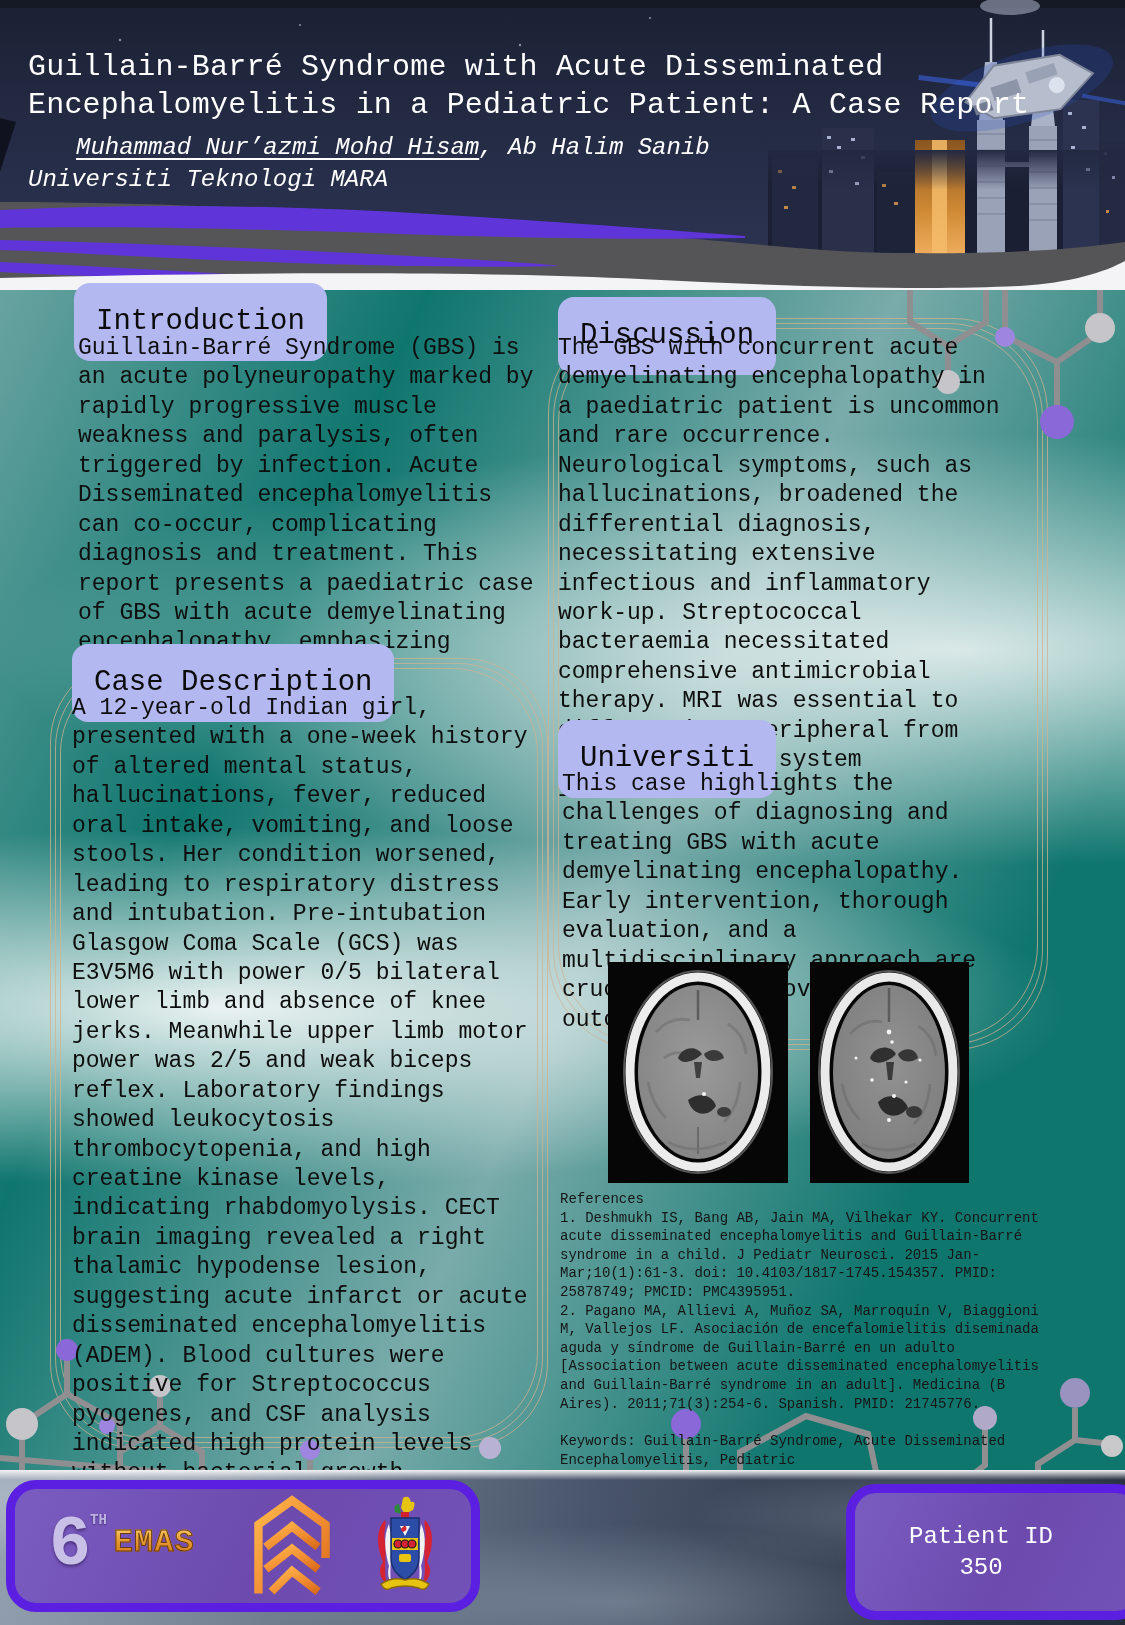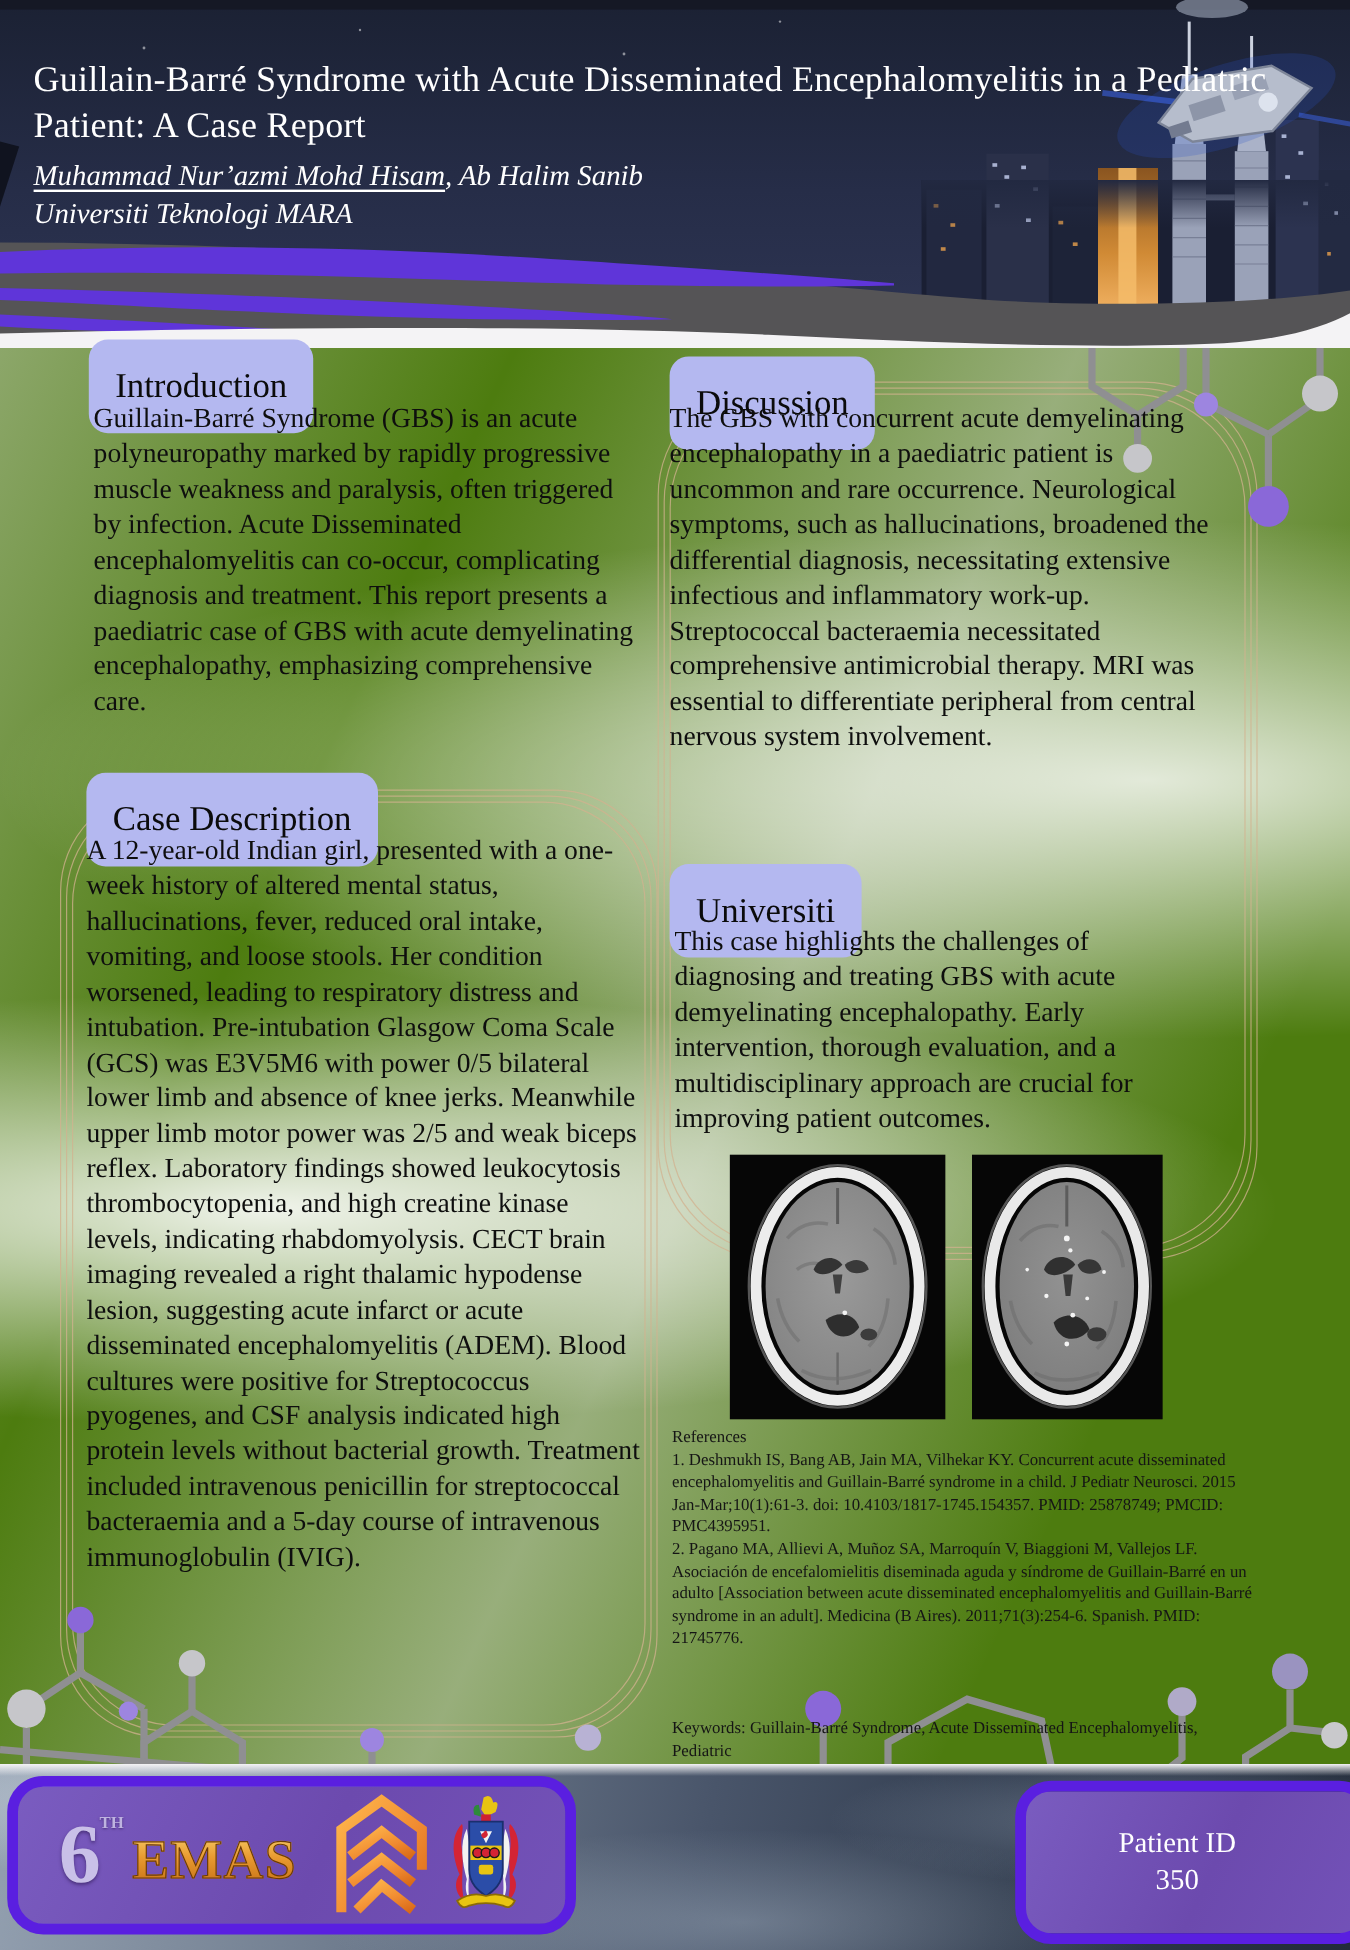--- a/index.html
+++ b/index.html
@@ -1,31 +1,31 @@
 <!DOCTYPE html>
 <html><head>
 <meta charset="utf-8">
 <style>
   html,body{margin:0;padding:0;background:#888;}
   .poster{position:relative;width:1125px;height:1625px;overflow:hidden;
-    background:#4d7c0f;font-family:Liberation Serif, serif;color:#111;}
+    background:#0f766e;font-family:Liberation Mono, monospace;color:#111;}
   
   .swirls{position:absolute;inset:0;z-index:0;
     background:
       radial-gradient(1400px 300px at 20% 62%, rgba(255,255,255,.9), rgba(255,255,255,0) 60%),
       radial-gradient(1600px 360px at 85% 40%, rgba(255,255,255,.8), rgba(255,255,255,0) 60%),
       linear-gradient(115deg, rgba(228,226,232,.55) 0%, rgba(255,255,255,0) 30%, rgba(226,224,230,.5) 55%, rgba(255,255,255,0) 78%);
   }
   
   .header{position:absolute;left:0;top:0;width:1125px;height:290px;z-index:3;}
   .header svg{position:absolute;left:0;top:0;}
   .title{position:absolute;left:28px;top:48px;width:1062px;font-size:30px;line-height:1.27;
     color:#fff;letter-spacing:.2px;}
   .authors{position:absolute;left:28px;top:134px;width:900px;font-size:24px;font-style:italic;color:#fff;}
-  .author-primary{text-decoration:underline;text-underline-offset:4px;}
+  .author-primary{text-decoration:underline;text-underline-offset:4px;margin-left:48px;}
   .affiliation{position:absolute;left:28px;top:166px;width:900px;font-size:24px;font-style:italic;color:#fff;}
   
   .frame{position:absolute;border:1px solid rgba(210,178,143,.75);z-index:1;}
   .frame .frame{position:absolute;inset:4px;border-radius:inherit;}
   .frame-left{left:50px;top:658px;width:496px;height:788px;border-radius:85px;}
   .frame-right{left:548px;top:318px;width:498px;height:730px;border-radius:95px;}
   
   .hexdeco{position:absolute;z-index:2;}
   
   .pill{position:absolute;background:#b4b8f0;border-radius:16px;color:#0b0b0b;
@@ -52,21 +52,21 @@
   .abstract-box{position:absolute;left:846px;top:1484px;width:300px;height:136px;z-index:6;
     border:9px solid #5a1fe0;border-radius:30px;
     background:linear-gradient(115deg,#7a5cc0,#6c4aae 55%,#7352b8);
     display:flex;flex-direction:column;align-items:center;justify-content:center;
     color:#fff;font-size:24px;line-height:1.3;box-sizing:border-box;padding-right:30px;text-align:center;}
   .emas-logo{display:flex;align-items:flex-start;line-height:1;}
   .emas-6{font-size:70px;font-weight:bold;color:#c9c0e8;letter-spacing:-2px;
     text-shadow:0 2px 3px rgba(30,10,60,.5);}
   .emas-th{font-size:14px;font-weight:bold;color:#beb3e0;margin:2px 11px 0 1px;
     text-shadow:0 1px 2px rgba(30,10,60,.5);}
-  .emas-text{font-size:46px;font-weight:bold;letter-spacing:1px;margin:16px 16px 0 -4px;
+  .emas-text{font-size:32px;font-weight:bold;letter-spacing:1px;margin:16px 16px 0 -4px;
     background:linear-gradient(#f8cf6a,#e89a30 45%,#c56f14);
     -webkit-background-clip:text;background-clip:text;color:transparent;
     -webkit-text-stroke:1px #6b3a0a;}
 </style>
 </head>
 <body>
 
 <div class="poster">
 
   <div class="swirls"></div>

